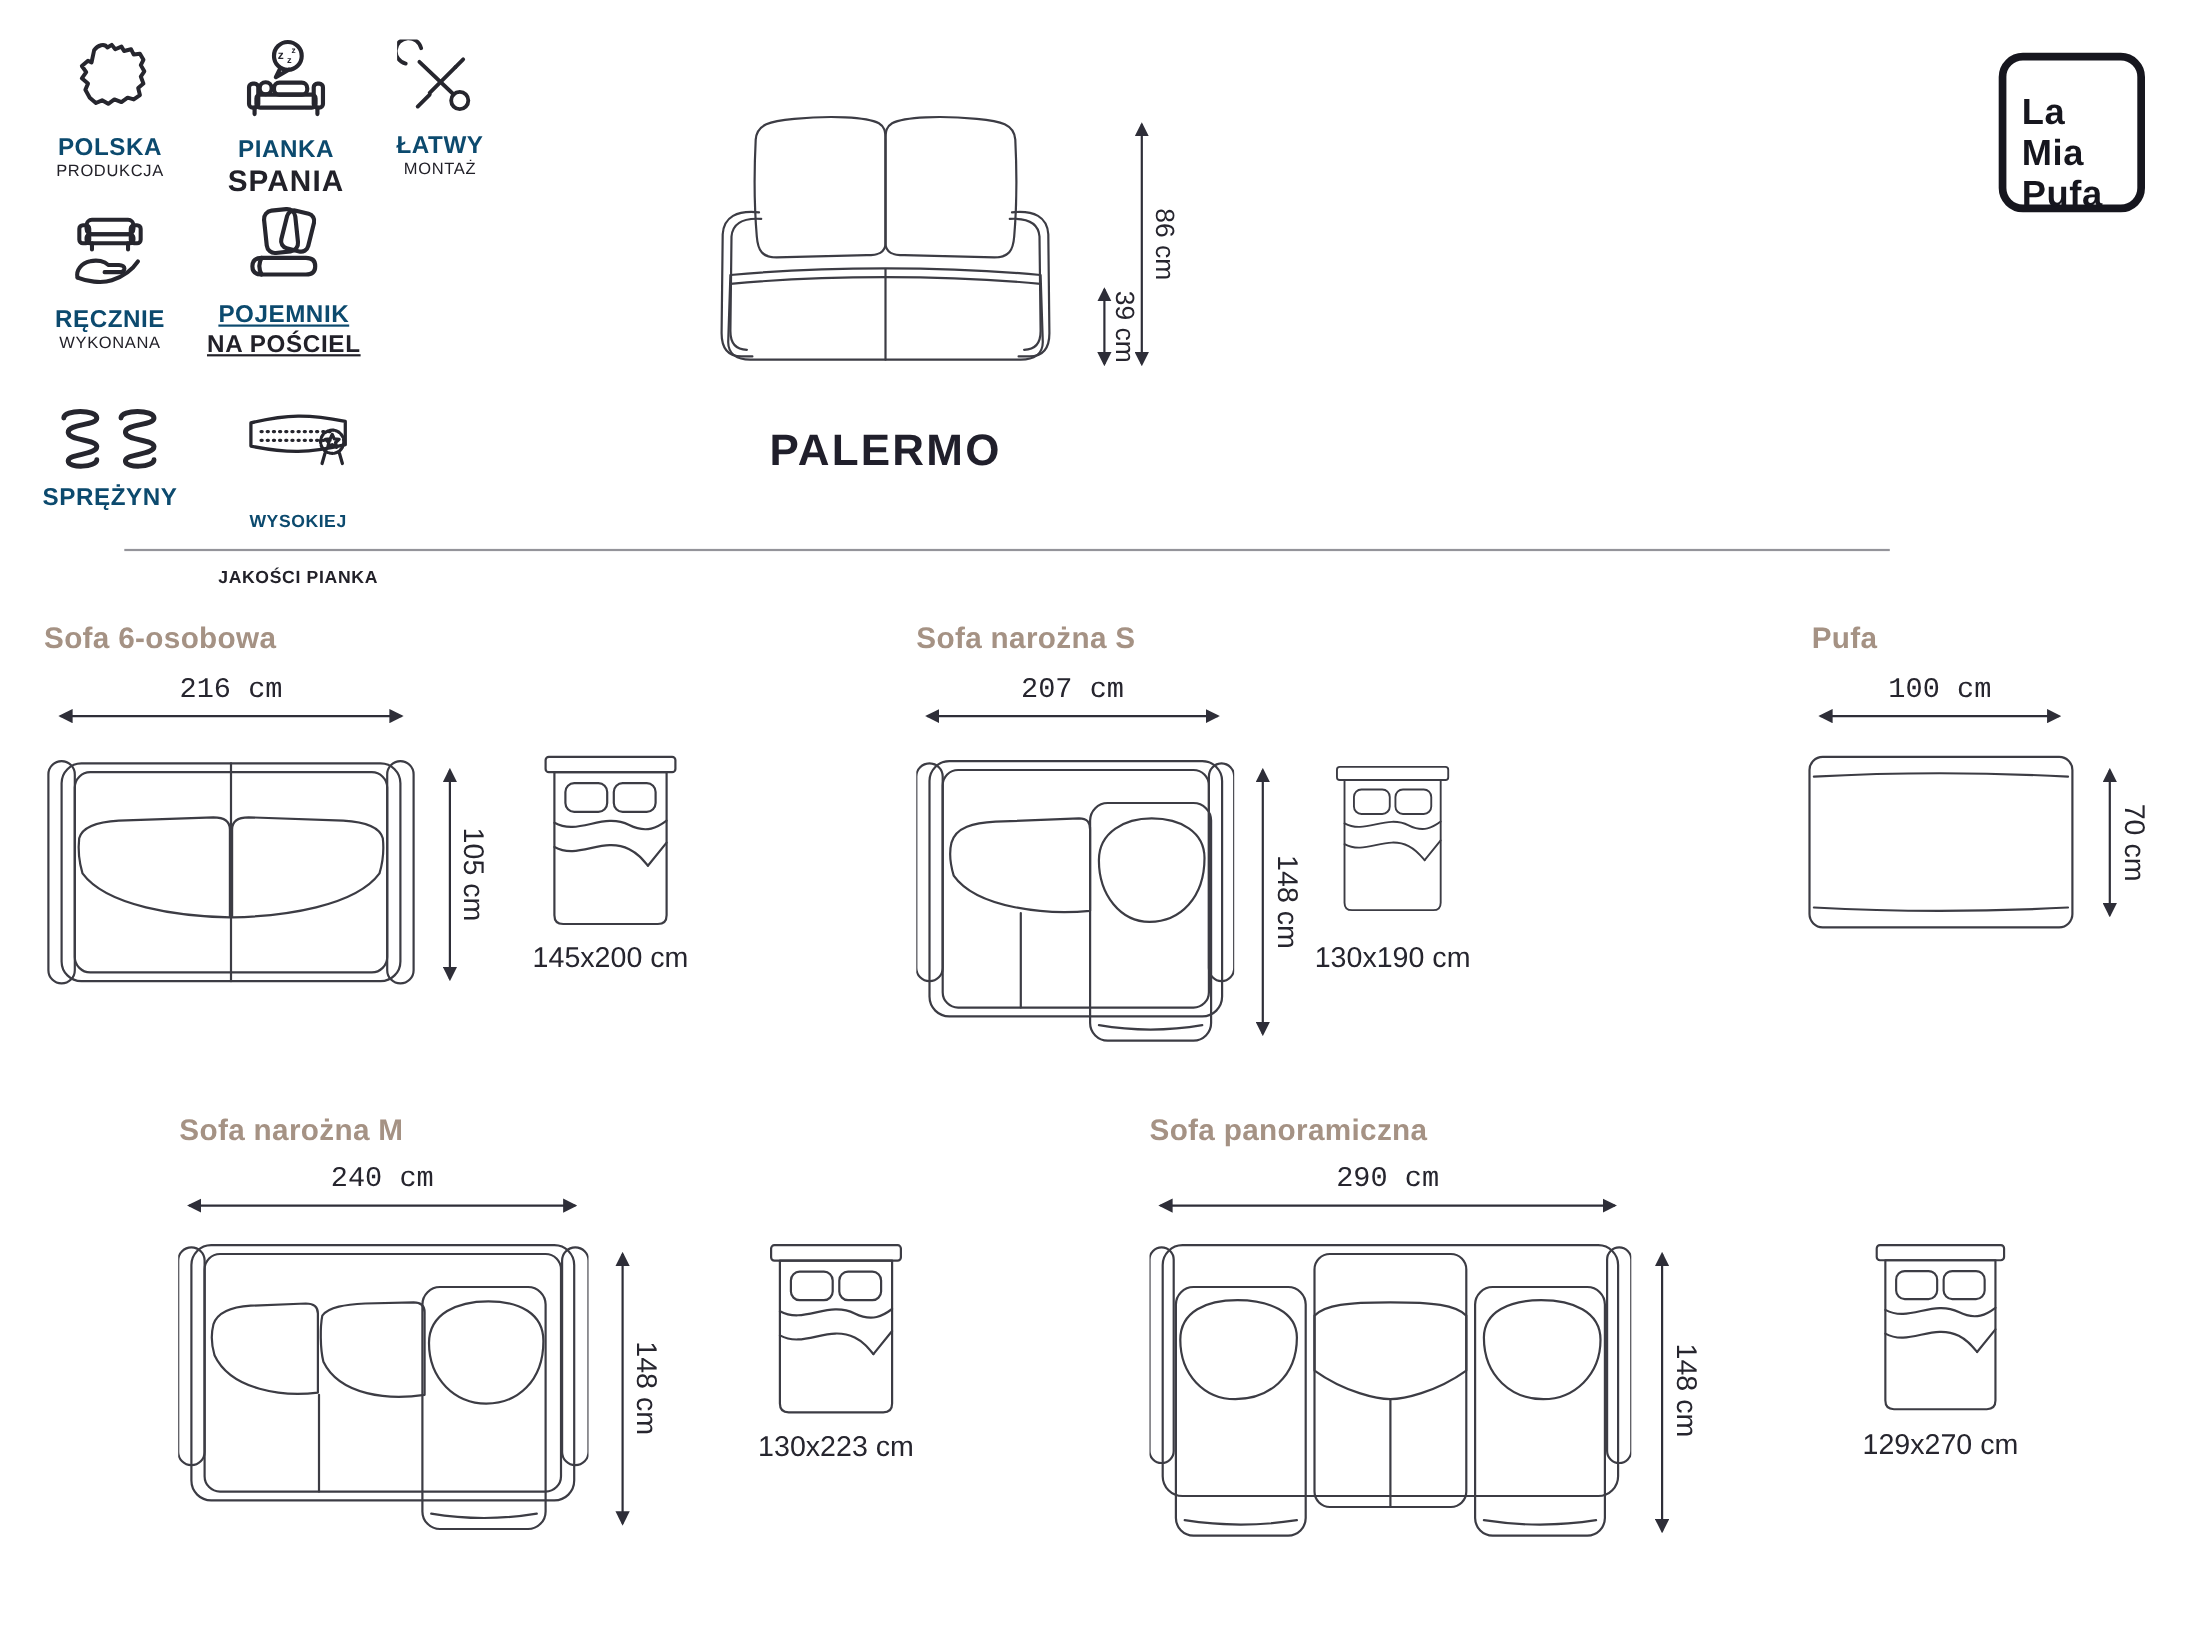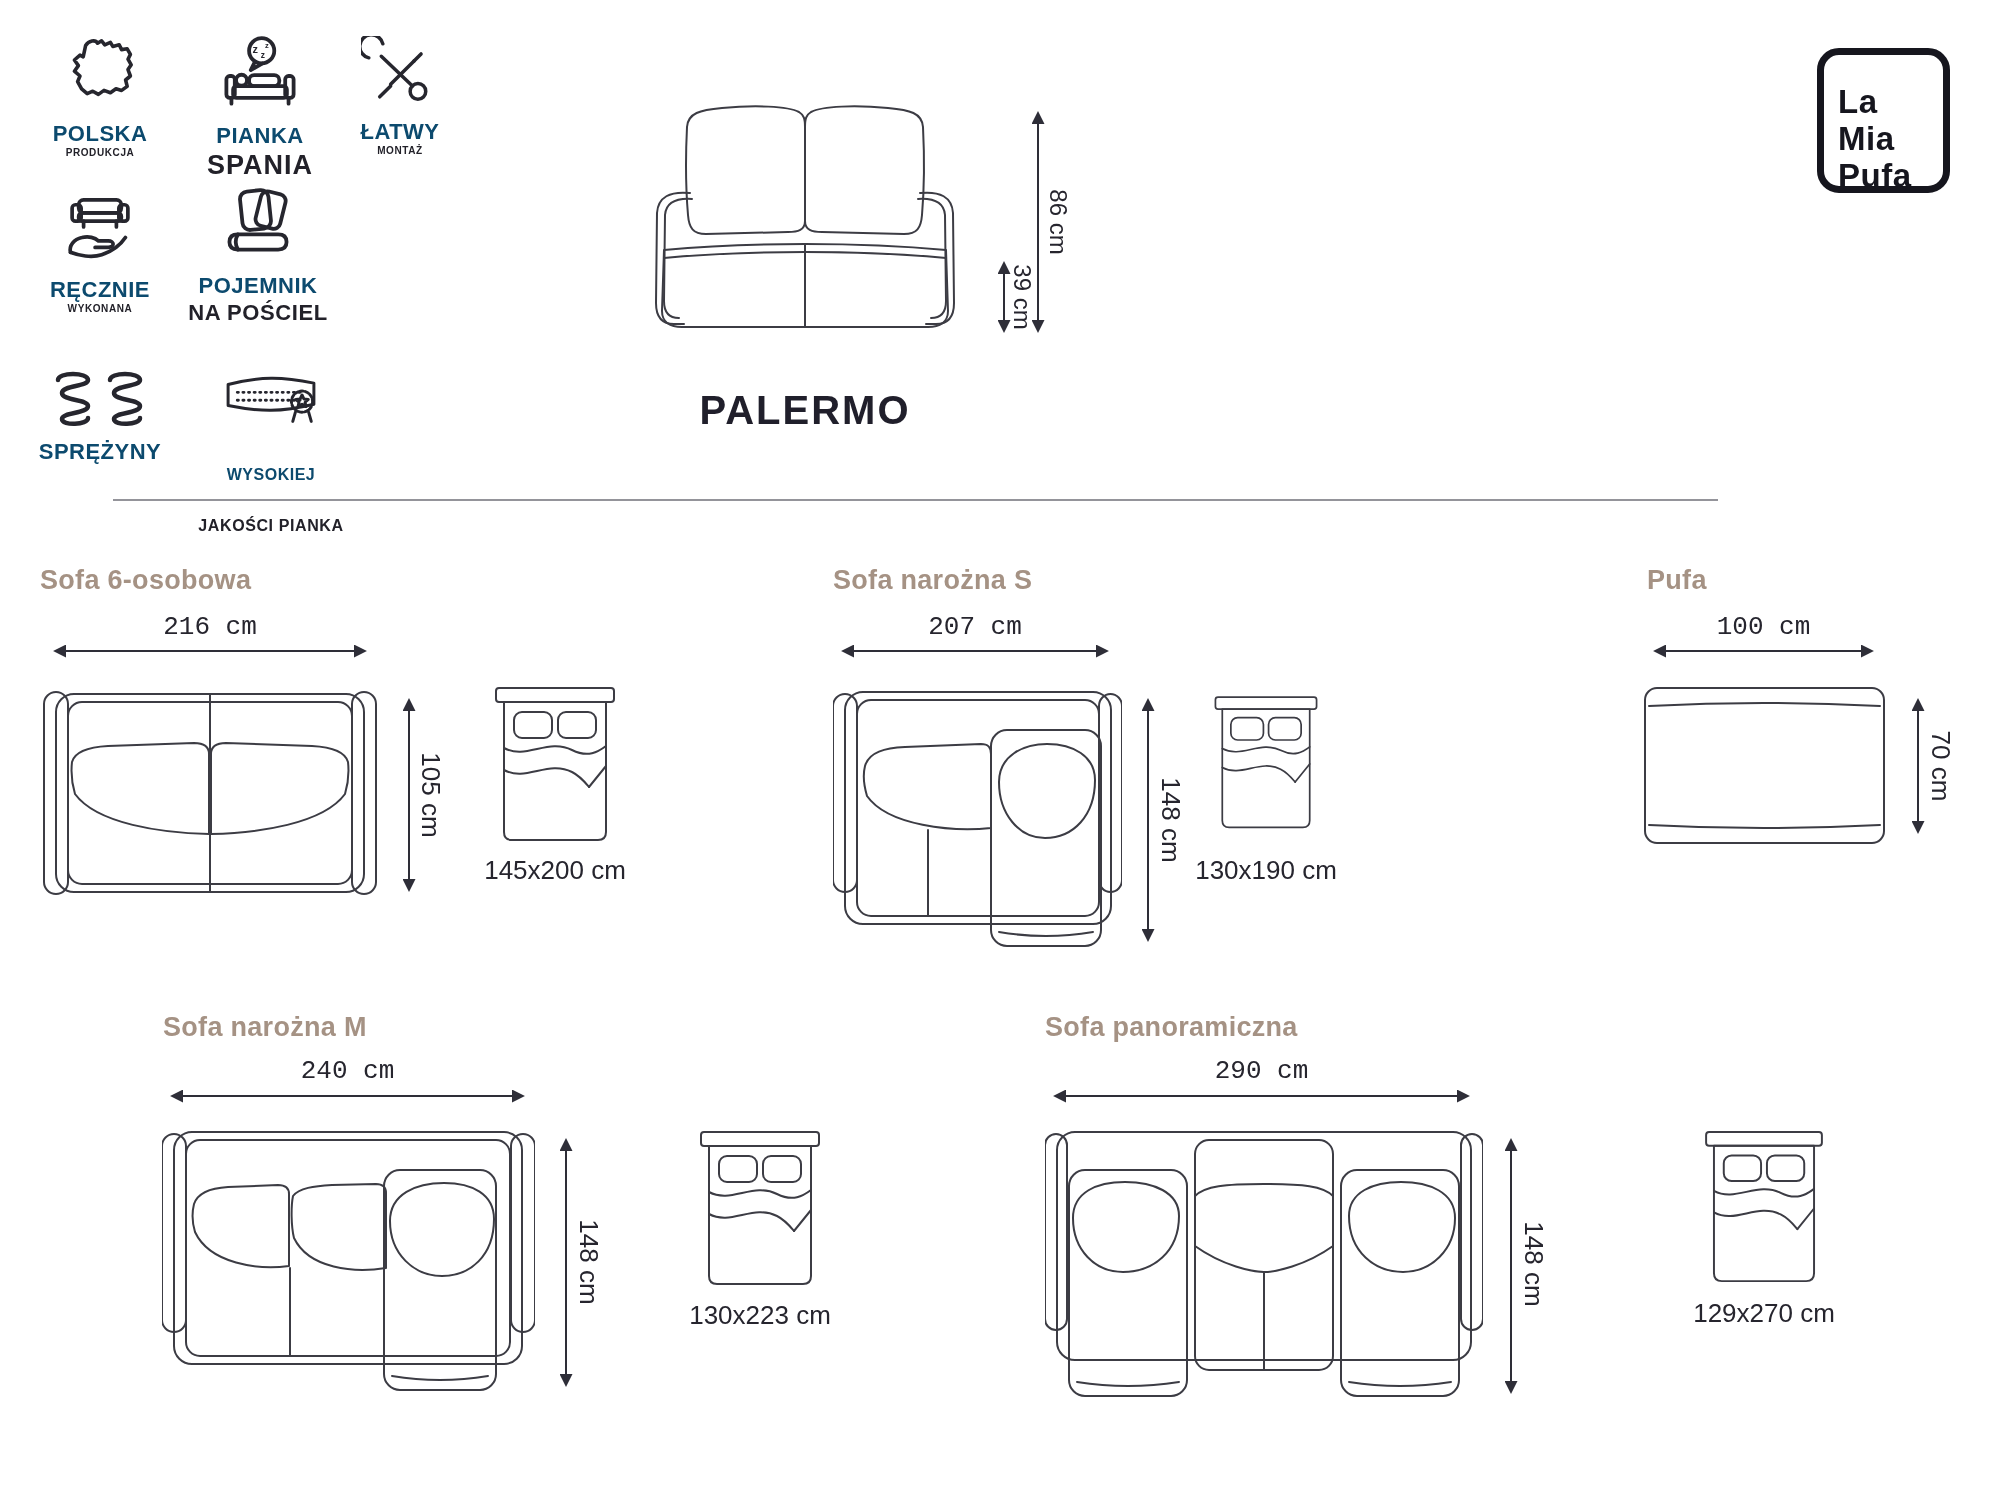--- a/index.html
+++ b/index.html
@@ -5,23 +5,23 @@
   html,body{margin:0;padding:0;background:#ffffff;}
   body{width:2000px;height:1500px;position:relative;overflow:hidden;
        font-family:"Liberation Sans","DejaVu Sans",sans-serif;color:#23222c;}
   .abs{position:absolute;}
   svg{display:block;}
   .line-art{stroke:#3c3c44;stroke-width:2;fill:none;stroke-linecap:round;stroke-linejoin:round;}
   .icon-art{stroke:#26262e;stroke-width:4.5;fill:none;stroke-linecap:round;stroke-linejoin:round;}
   
   .feature{position:absolute;display:flex;flex-direction:column;align-items:center;text-align:center;}
   .feature .l1{font-weight:700;font-size:22px;letter-spacing:.5px;color:#0c4a6e;margin-top:6px;line-height:1.12;}
-  .feature .l2{font-weight:700;font-size:10px;letter-spacing:.6px;color:#222129;line-height:1.25;}
+  .feature .l2{font-weight:400;font-size:15px;letter-spacing:.6px;color:#222129;line-height:1.25;}
   .f2 .l2{font-size:27px;font-weight:800;letter-spacing:1px;}
-  .f5 .l1,.f5 .l2{font-size:22px;font-weight:800;}
+  .f5 .l1,.f5 .l2{font-size:22px;font-weight:800;text-decoration:underline;}
   .f7 .l1,.f7 .l2{font-size:16px;font-weight:700;}
   
   .variant-heading{position:absolute;font-size:27px;font-weight:700;color:#a59284;letter-spacing:.3px;}
   
   .wlabel{position:absolute;text-align:center;font-size:26px;color:#26252e;font-weight:400;font-family:Liberation Mono, monospace;}
   .vtext{position:absolute;transform:translate(-50%,-50%) rotate(90deg);white-space:nowrap;
          font-size:26px;color:#26252e;}
   .bedlabel{position:absolute;text-align:center;font-size:26px;color:#26252e;}
   .dim-line{stroke:#2e2e38;stroke-width:2;}
   

